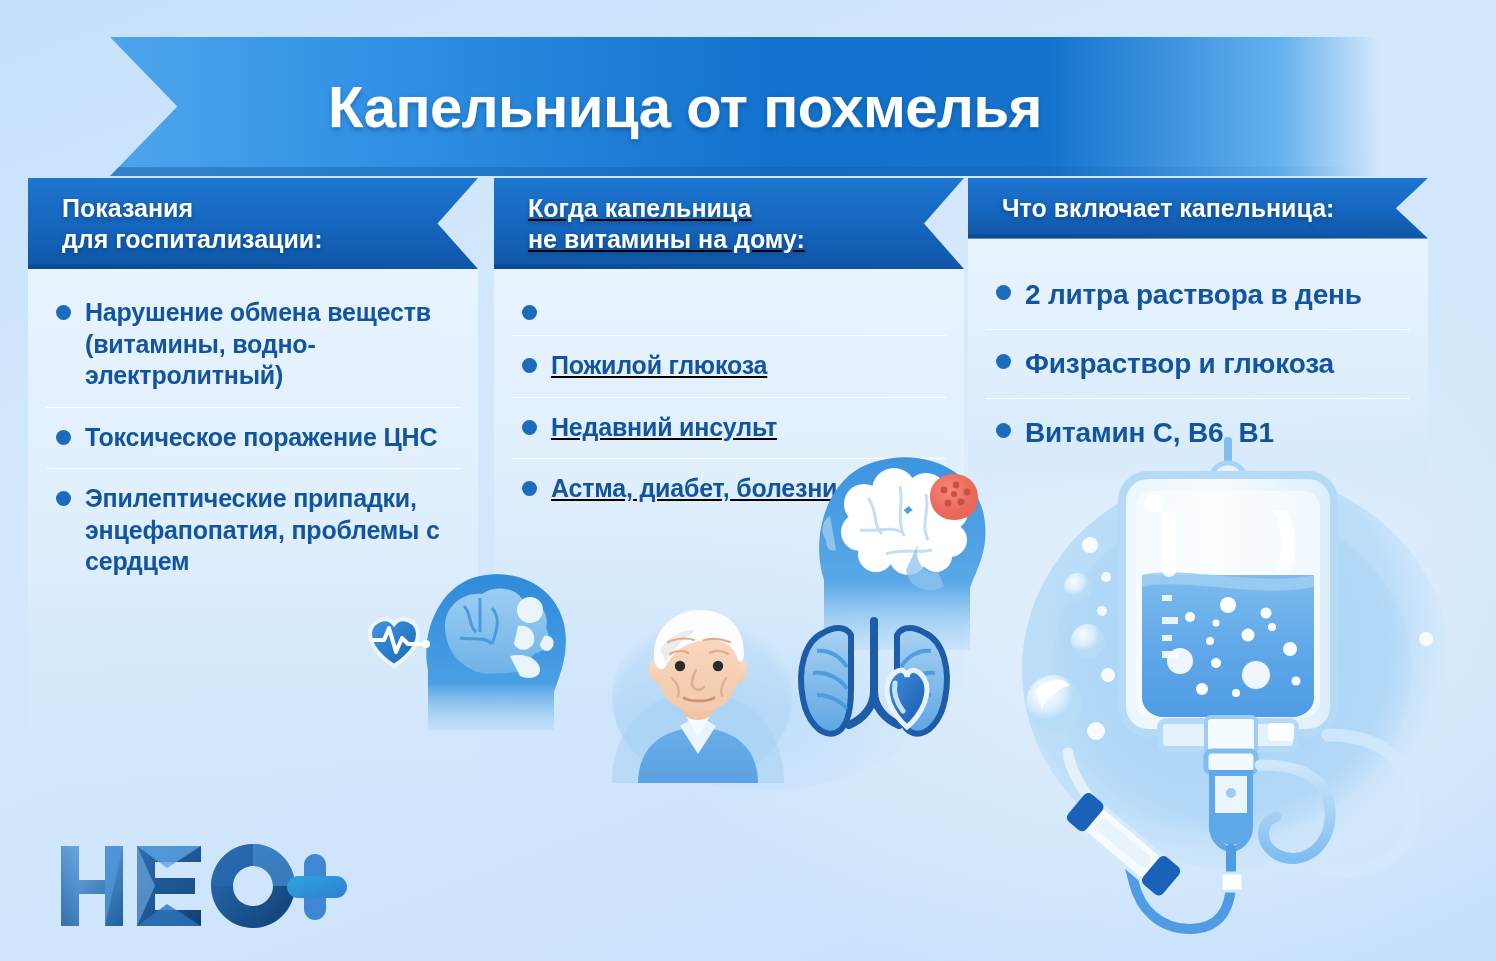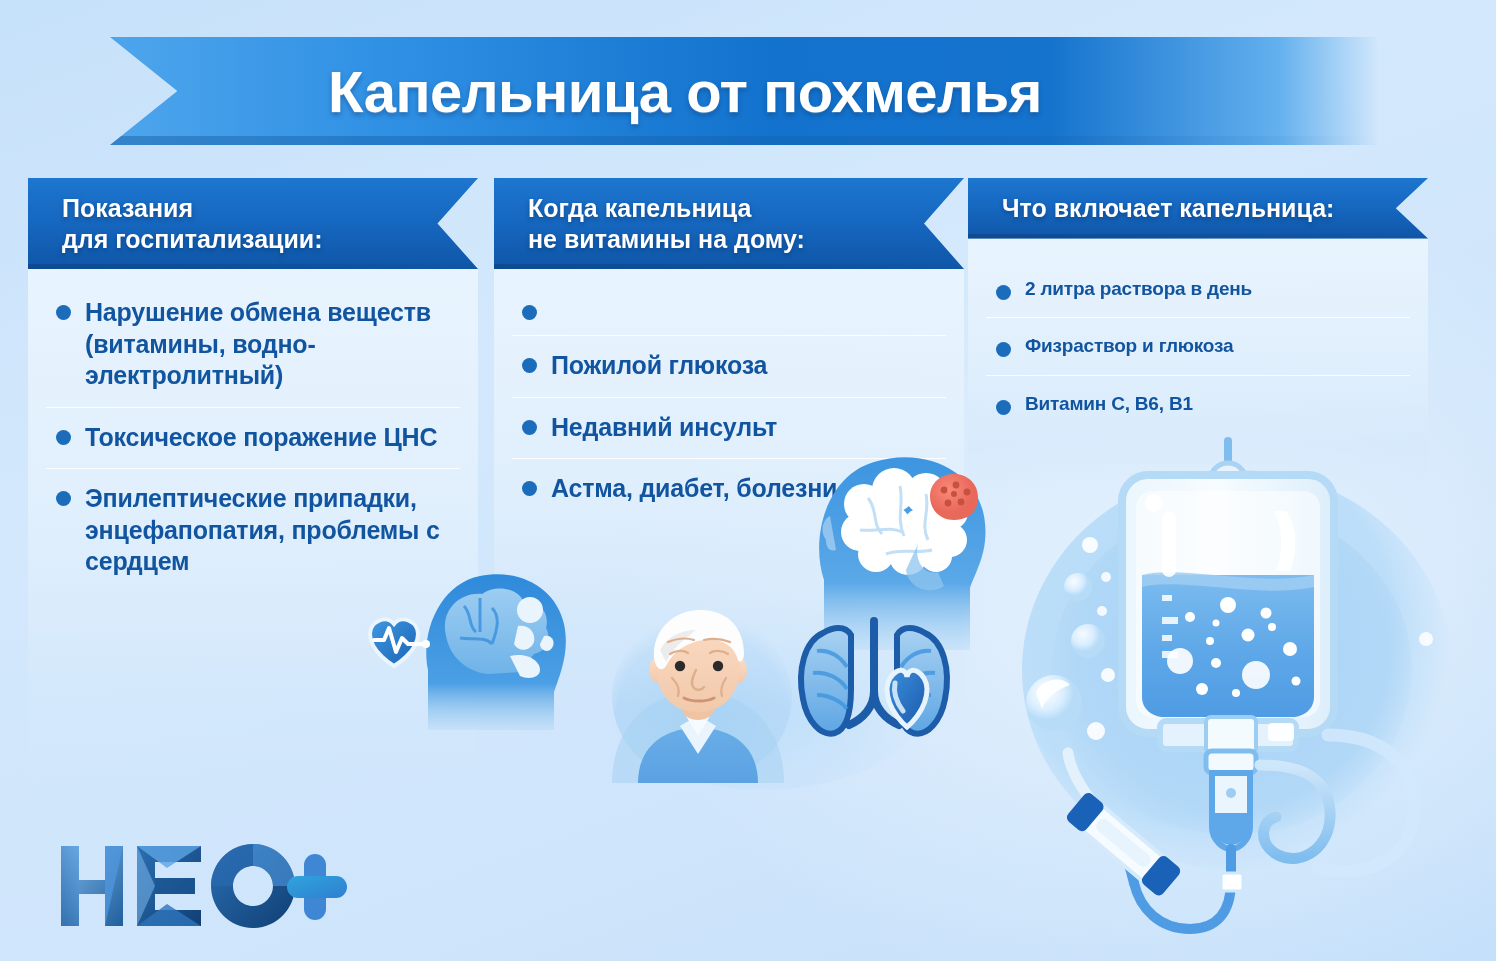--- a/index.html
+++ b/index.html
@@ -18,40 +18,40 @@
                background:radial-gradient(circle at 42% 40%, #b3d9f7 0%, #bcdef9 55%, rgba(188,222,249,0) 72%); }
   #blob-iv2  { left:1052px; top:505px; width:360px; height:330px;
                background:radial-gradient(circle at 50% 45%, #a9d3f5 0%, rgba(169,211,245,0.55) 60%, rgba(169,211,245,0) 75%); }
   #blob-mid  { left:600px;  top:600px; width:330px; height:190px;
                background:radial-gradient(ellipse at 50% 60%, #bfdffa 0%, rgba(191,223,250,0) 70%); }
   #blob-old  { left:612px;  top:612px; width:180px; height:170px;
                background:radial-gradient(circle at 50% 62%, #aed6f7 0%, #b8daf8 62%, rgba(184,218,248,0) 74%); }
 
   
   #title-banner {
-    position:absolute; left:110px; top:37px; width:1270px; height:108px;
+    position:absolute; left:110px; top:37px; width:1270px; height:139px;
     background:linear-gradient(90deg,#4ea5ec 0%, #2f90e4 22%, #1272cd 52%, #1573cd 74%, #63b0ee 92%, rgba(150,200,245,0) 100%);
     clip-path:polygon(0 0, 100% 0, 100% 100%, 0 100%, 5.3% 50%);
     display:flex; align-items:center; justify-content:center;
   }
   #title-banner::after{
     content:""; position:absolute; left:0; right:0; bottom:0; height:9px;
     background:linear-gradient(90deg, rgba(20,90,160,.45), rgba(20,90,160,.30) 60%, rgba(20,90,160,0));
   }
   #title-text {
     position:relative; z-index:2;
     color:#ffffff; font-size:58px; font-weight:bold; letter-spacing:-0.5px;
     white-space:nowrap; padding-right:120px;
     text-shadow:0 3px 5px rgba(10,60,120,.45), 0 1px 0 rgba(255,255,255,.25);
   }
 
   
   .card { position:absolute; }
   #card-left   { left:28px;  top:178px; width:450px; }
-  #card-middle { left:494px; top:178px; width:470px; }
+  #card-middle { left:494px; top:178px; width:470px;text-decoration:underline; }
   #card-right  { left:968px; top:178px; width:460px; }
 
   .card-header {
     position:relative; color:#fff; font-weight:bold; font-size:25px; line-height:1.22;
     padding:15px 20px 15px 34px;
     background:linear-gradient(180deg,#1d76cf 0%, #1565bd 55%, #0f56a7 100%);
     text-shadow:0 2px 4px rgba(6,45,95,.5);
   }
   #card-left   .card-header { clip-path:polygon(0 0, 100% 0, 91% 50%, 100% 100%, 0 100%); padding-right:56px; }
   #card-middle .card-header { clip-path:polygon(0 0, 100% 0, 91.5% 50%, 100% 100%, 0 100%); padding-right:56px; }
@@ -76,21 +76,21 @@
   }
   .bullet-item:first-child { border-top:none; padding-top:6px; }
   .dot {
     flex:0 0 auto; width:15px; height:15px; border-radius:50%;
     background:#1b6cba; margin-top:8px;
   }
   .bullet-text {
     color:#11549f; font-size:25px; font-weight:bold; line-height:1.26;
     letter-spacing:-0.2px;
   }
-  #card-right .bullet-text { font-size:19px;text-align:center; }
+  #card-right .bullet-text { font-size:28px;text-align:center; }
   #card-right .bullet-item { padding:16px 4px 17px 10px; }
 
   
   #logo { position:absolute; left:55px; top:836px; width:300px; height:100px; }
 
   
   .illus { position:absolute; pointer-events:none; }
   #illus-brain-heart { left:368px; top:540px; width:240px; height:190px; }
   #illus-head-stroke { left:790px; top:420px; width:215px; height:230px; }
   #illus-elderly     { left:608px; top:608px; width:180px; height:175px; }

